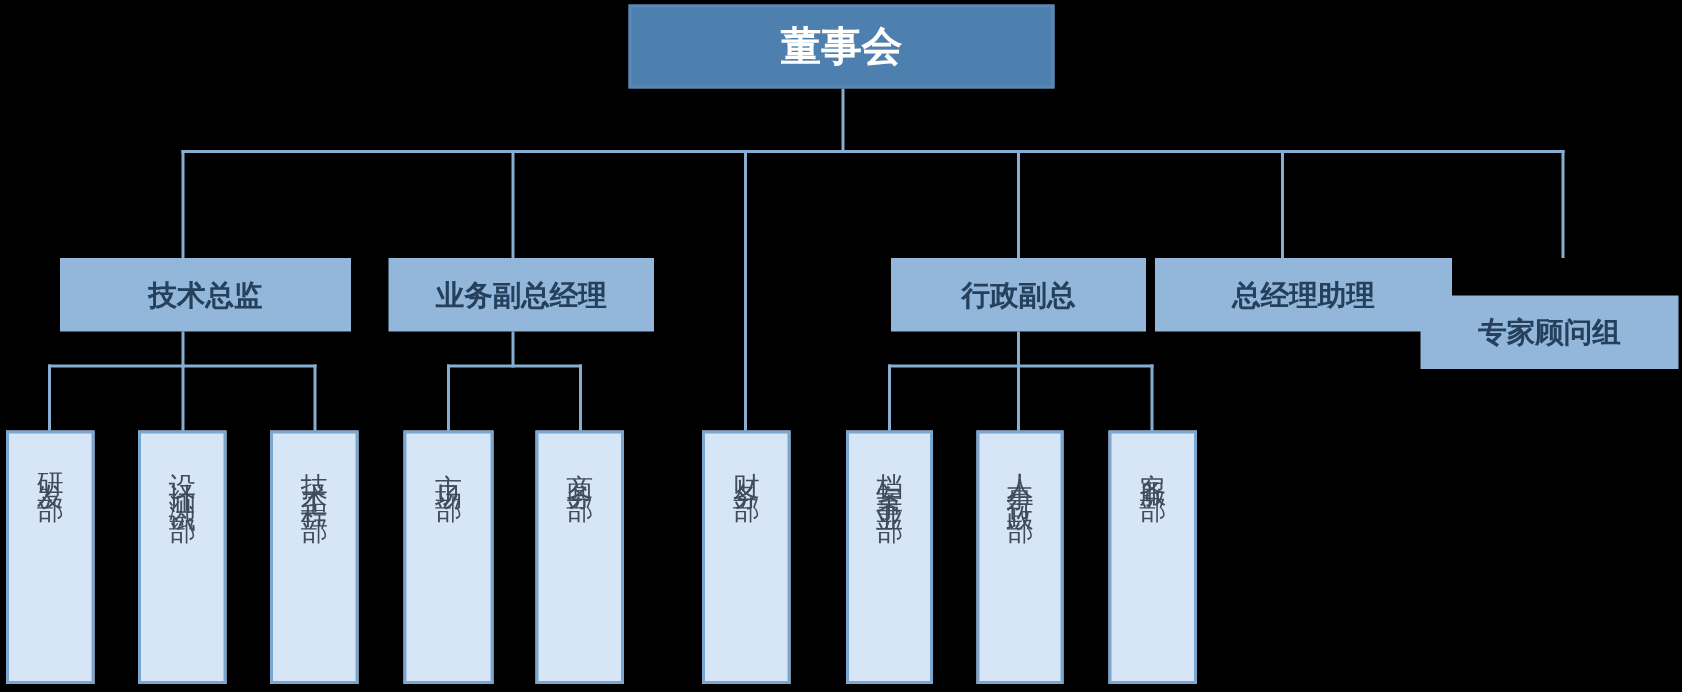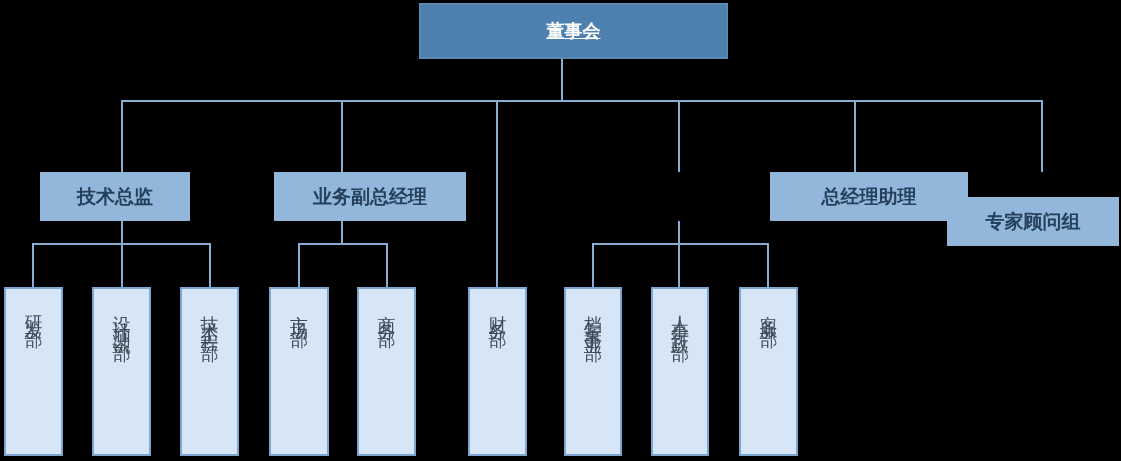--- a/index.html
+++ b/index.html
@@ -25,37 +25,36 @@
 
   
   .node {
     position: absolute;
     box-sizing: border-box;
     display: flex;
     align-items: center;
     justify-content: center;
   }
   .node.root {
-    left: 419px; top: 3px; width: 309px; height: 56px;
+    left: 419px; top: 3px; width: 284px; height: 56px;
     background: var(--root-fill, #4d80ae);
     border: 2px solid var(--root-border, #5a8ab4);
     color: var(--root-text, #ffffff);
-    font-size: 18px;
+    font-size: 27px;
     font-weight: bold;
-    text-decoration: underline;
   }
   .node.l2 {
     top: 172px; height: 49px;
     background: var(--level2-fill, #92b7da);
     color: var(--level2-text, #24405c);
     font-size: 19px;
     font-weight: bold;
   }
-  .l2.pos-tech   { left: 40px;  width: 150px; }
-  .l2.pos-biz    { left: 274px; width: 192px; }
+  .l2.pos-tech   { left: 40px;  width: 194px; }
+  .l2.pos-biz    { left: 259px; width: 177px; }
   .l2.pos-admin  { left: 594px; width: 170px; }
   .l2.pos-assist { left: 770px; width: 198px; }
   .l2.pos-expert { left: 947px; width: 172px; margin-top: 25px; }
 
   .node.l3 {
     top: 287px; height: 169px;
     background: var(--level3-fill, #d7e6f6);
     border: 2px solid var(--level3-border, #7ba6cf);
     color: var(--level3-text, #3f4c59);
     font-size: 18px;
@@ -115,20 +114,23 @@
   <div class="node root">
     <span>董事会</span>
   </div>
 
   <div class="node l2 pos-tech">
     <span>技术总监</span>
   </div>
   <div class="node l2 pos-biz">
     <span>业务副总经理</span>
   </div>
+  <div class="node l2 pos-admin">
+    <span>行政副总</span>
+  </div>
   <div class="node l2 pos-assist">
     <span>总经理助理</span>
   </div>
   <div class="node l2 pos-expert">
     <span>专家顾问组</span>
   </div>
 
   <div class="node l3 pos-rd">
     <span class="v-text">研发部</span>
   </div>

